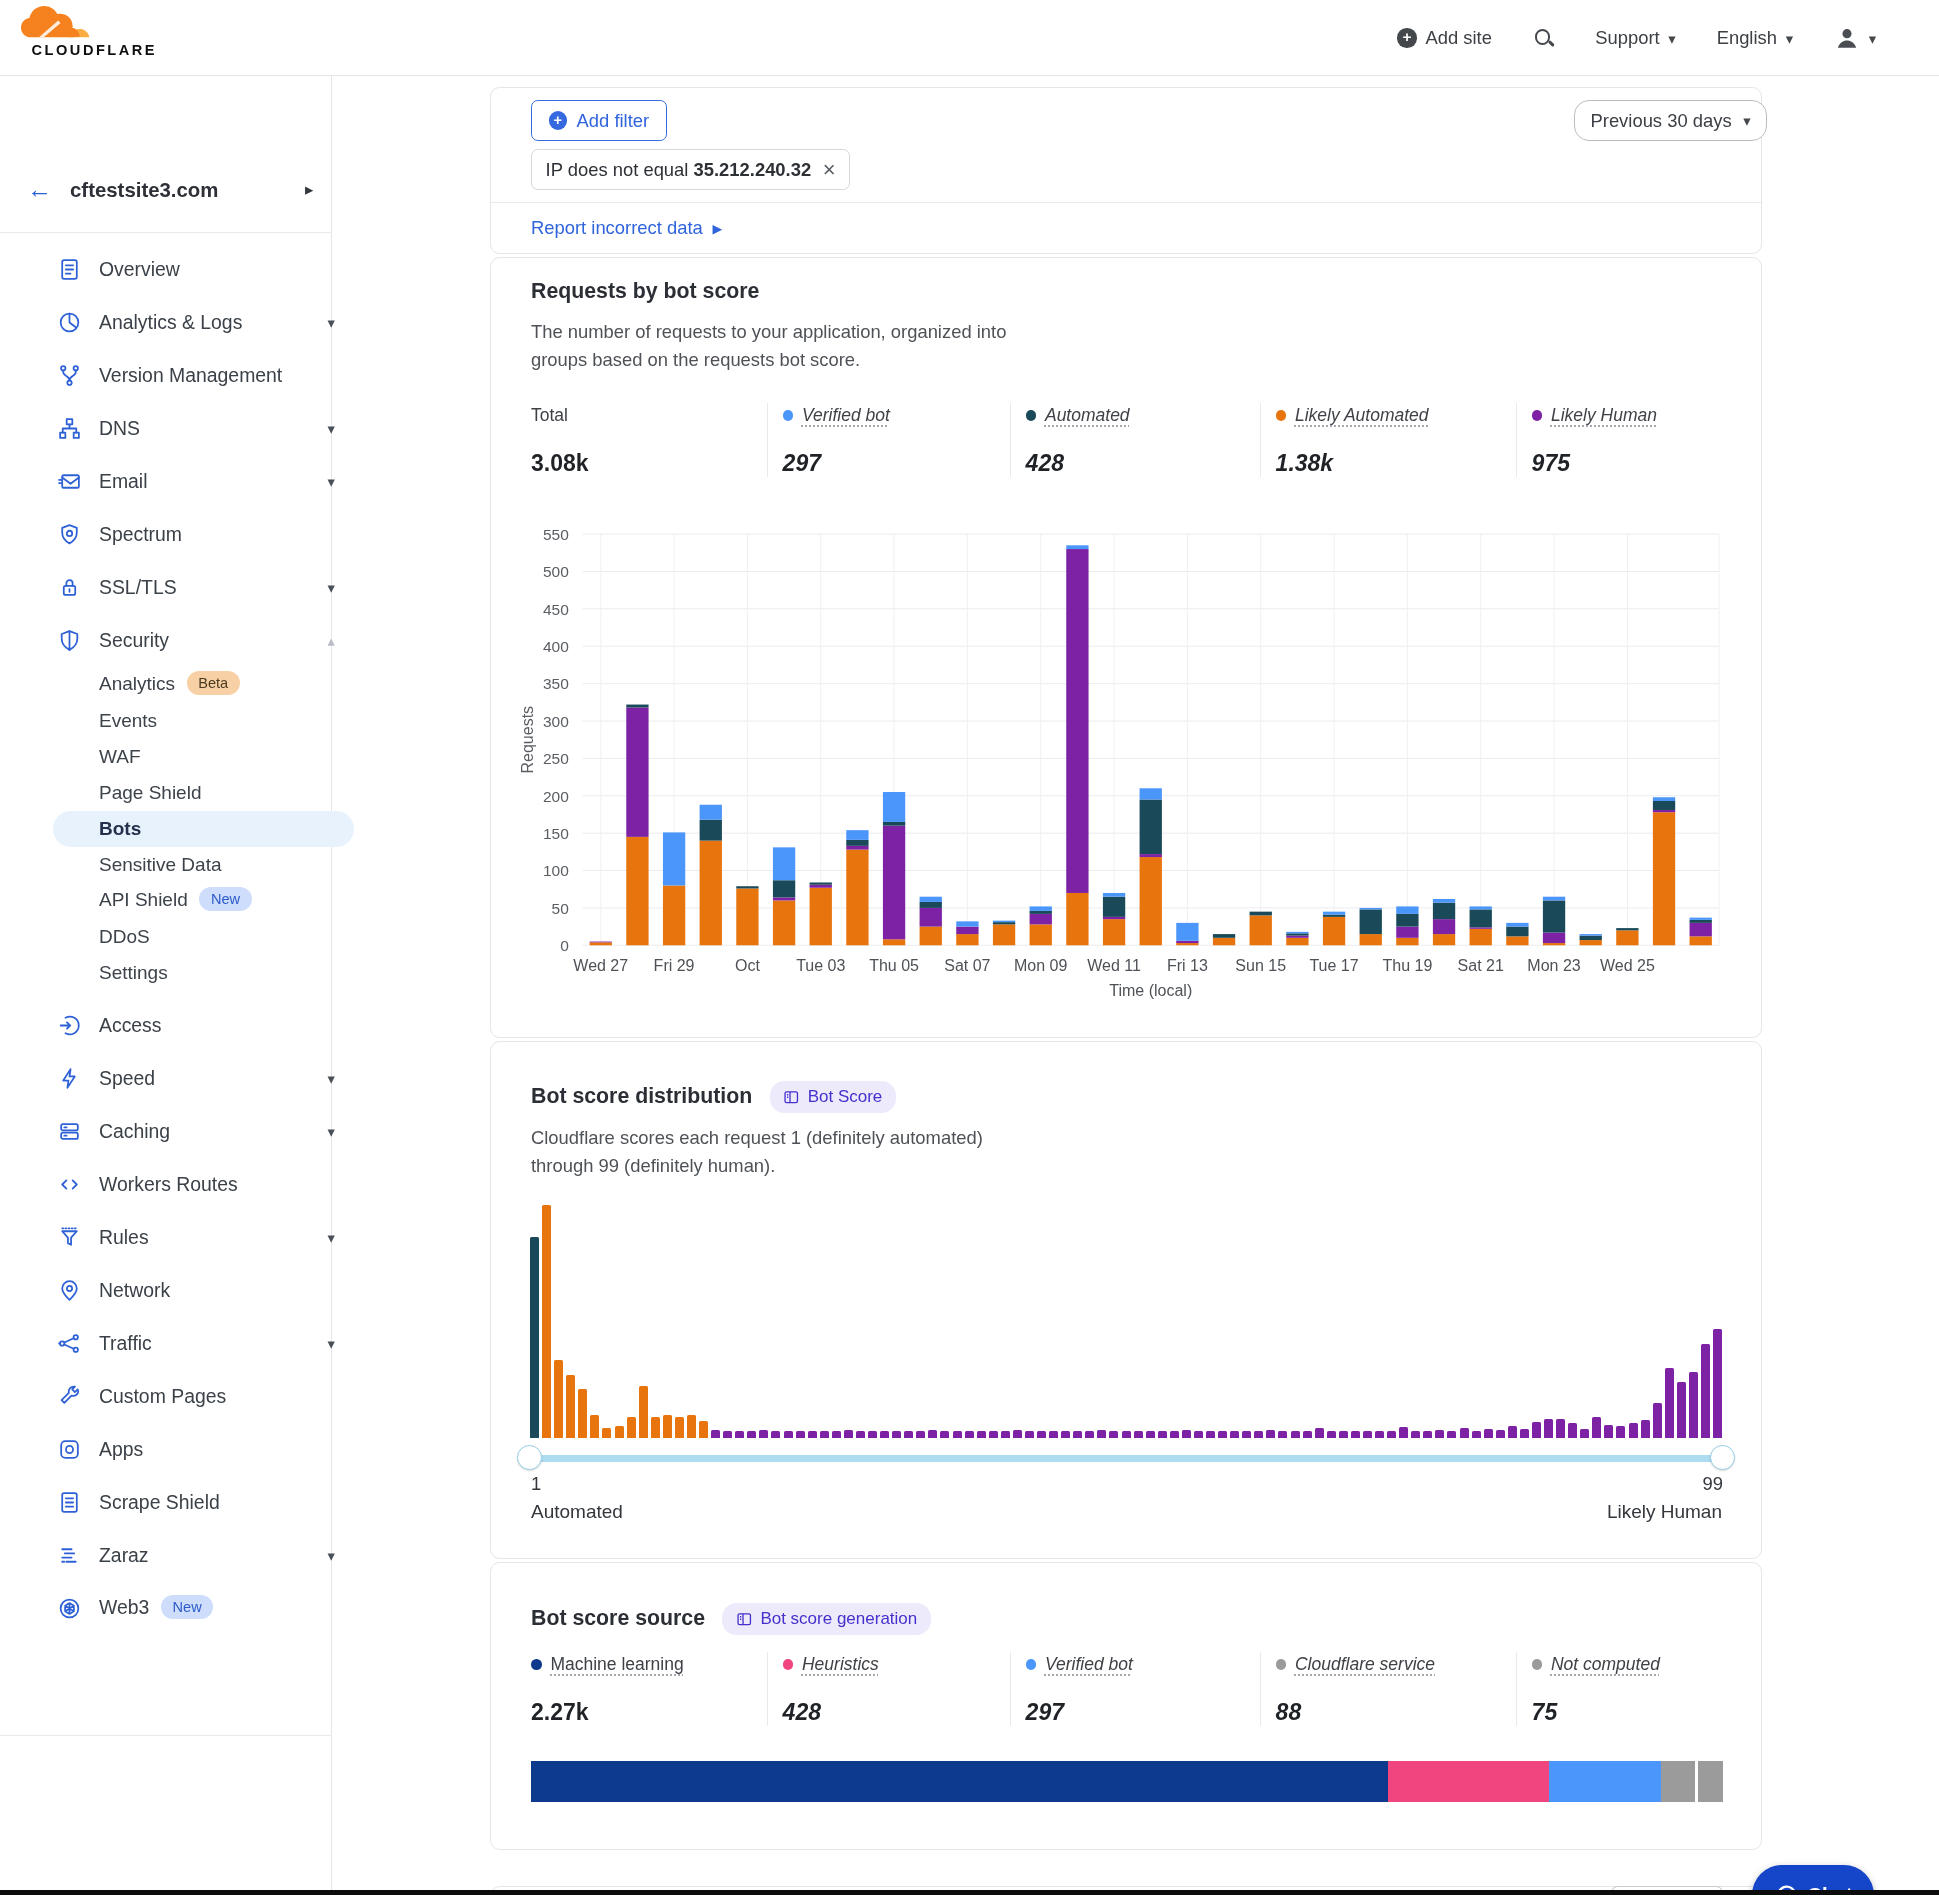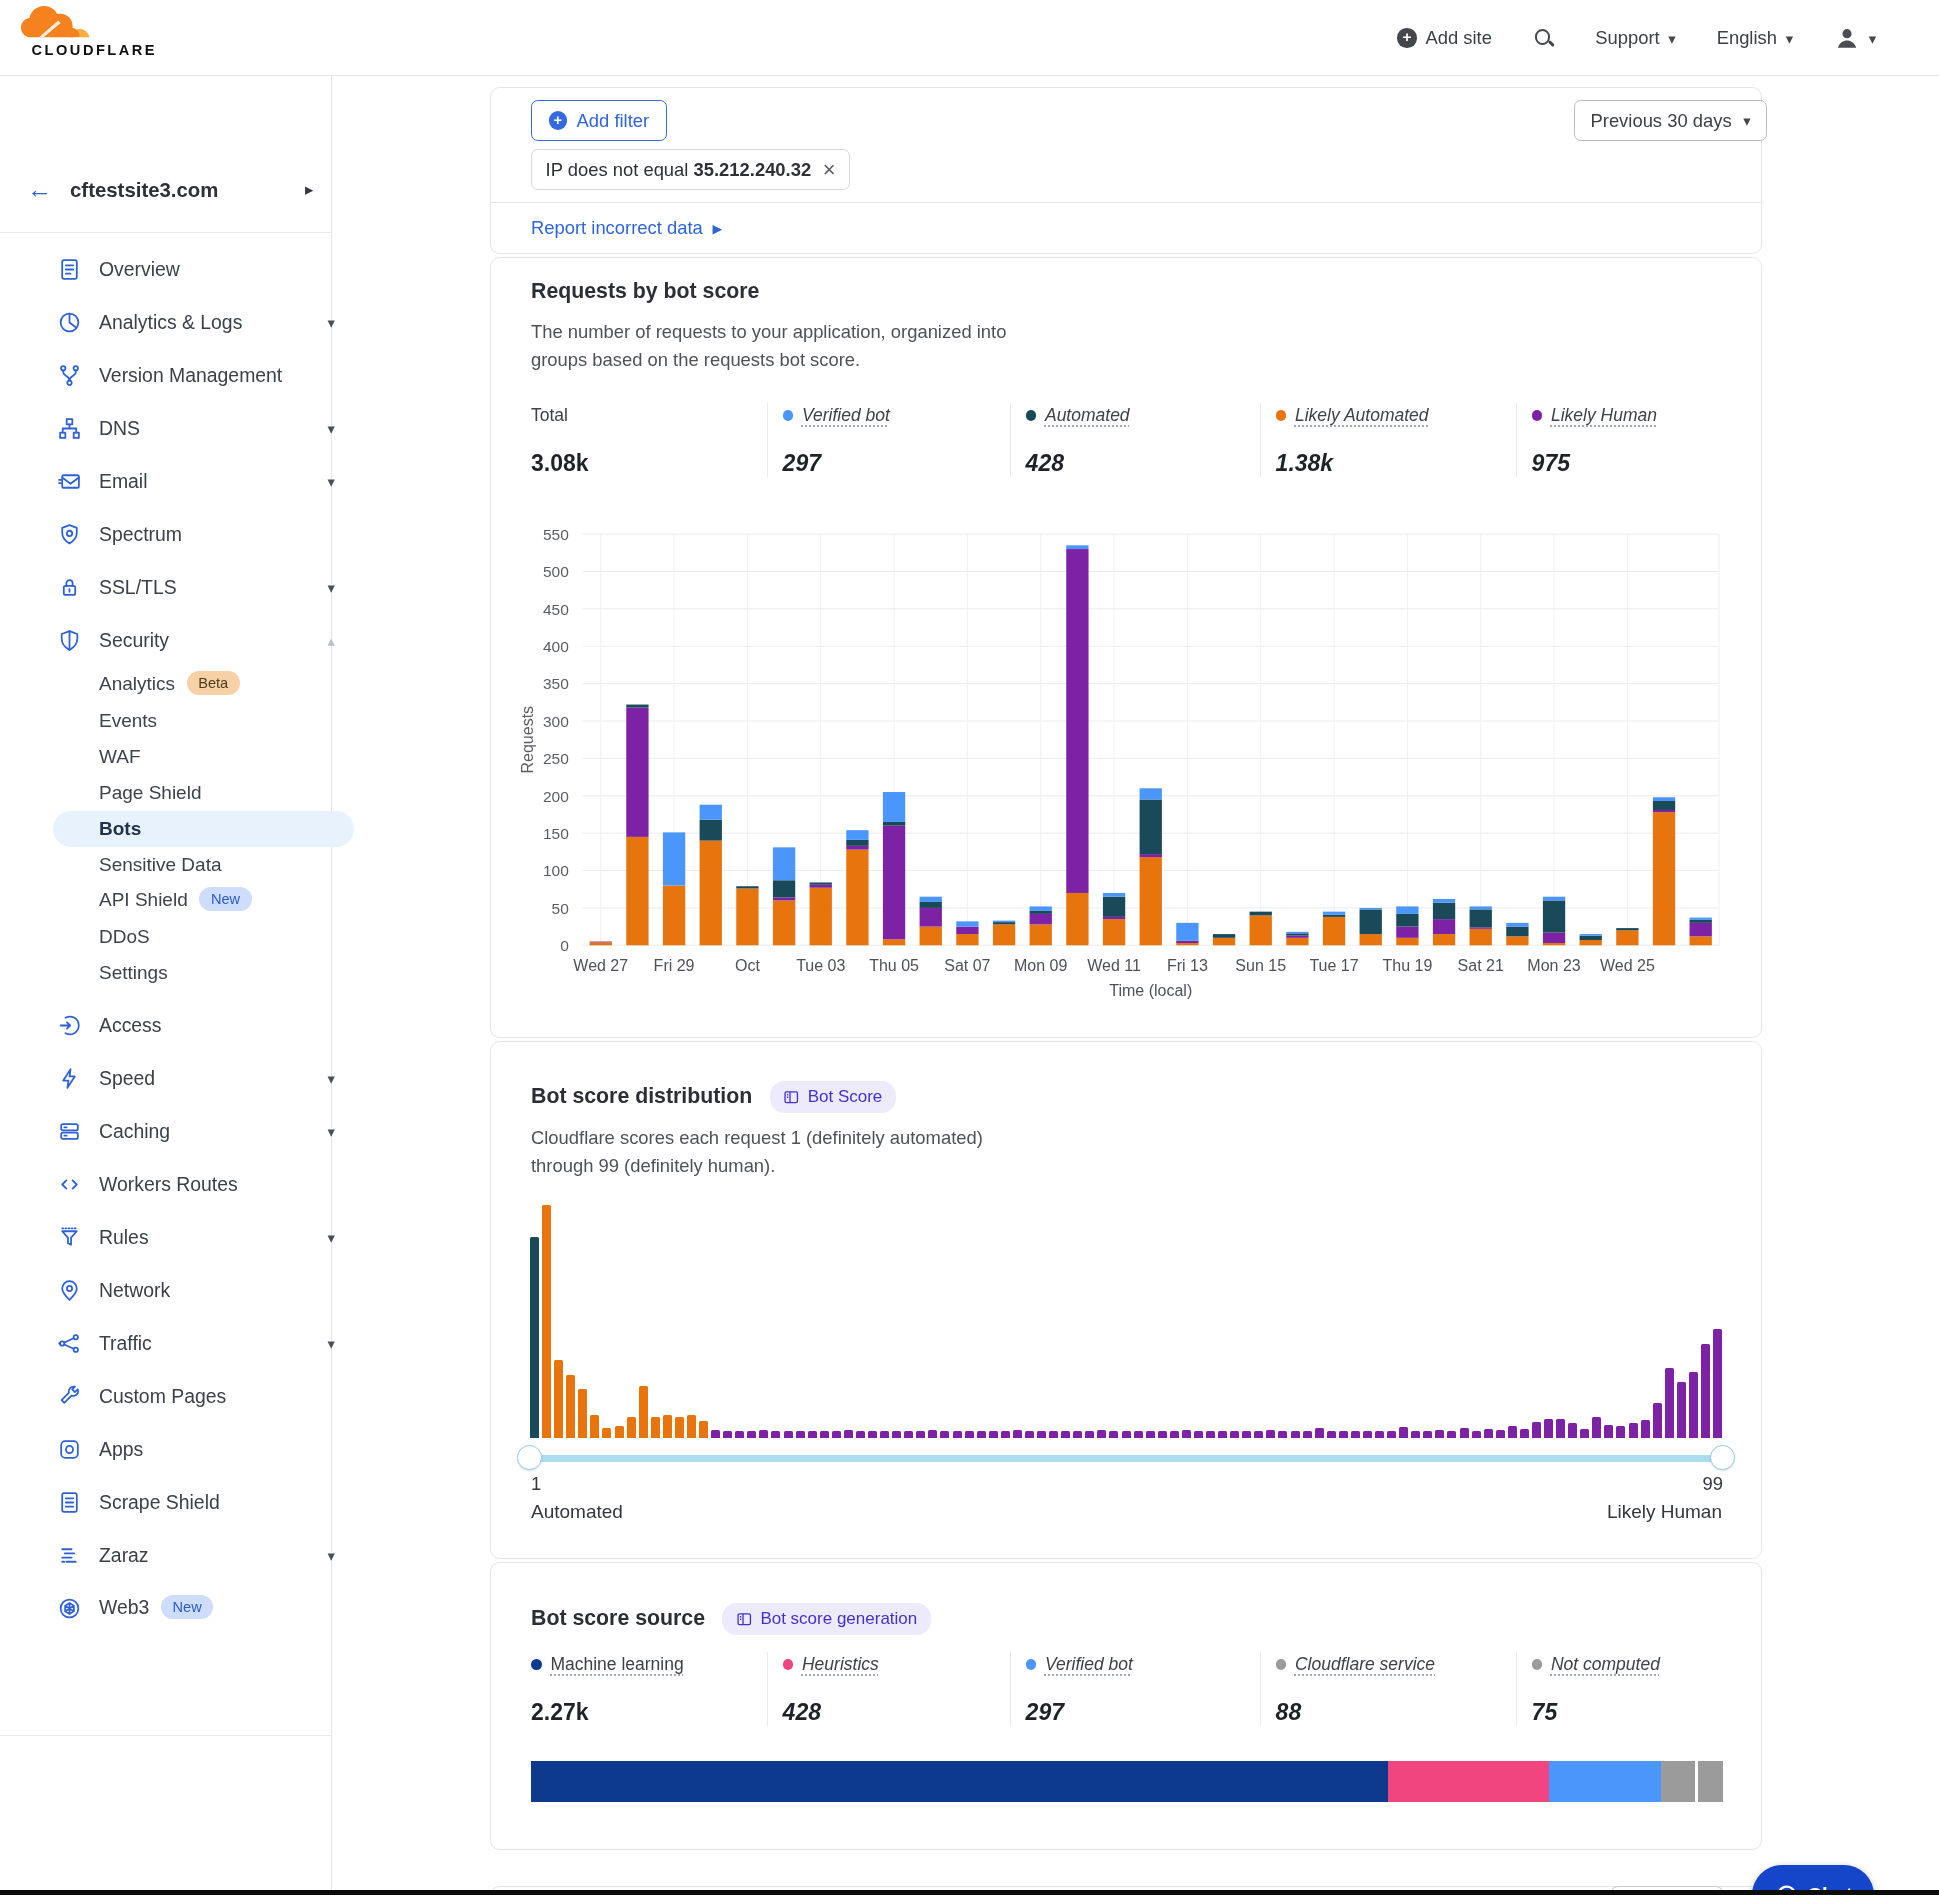--- a/index.html
+++ b/index.html
@@ -377,21 +377,21 @@
   <div class="stub-btn"></div>
 
   <div class="btn-outline-blue" style="left:531px; top:100px;">
     <span class="addfilter-plus">+</span>
     <span>Add filter</span>
   </div>
   <div class="filter-chip" style="left:531px; top:149px;">
     <span><span>IP does not equal</span>&nbsp;<b>35.212.240.32</b></span>
     <span class="chip-x">×</span>
   </div>
-  <div class="btn-outline-gray" style="left:1574px; top:100px;">
+  <div class="btn-outline-gray" style="left:1574px; top:100px;border-radius:15px;">
     <span>Previous 30 days</span>
     <span class="caret">▾</span>
   </div>
   <div class="inner-divider" style="top:202px;"></div>
   <div class="report-link">
     <span>Report incorrect data</span>
     <span class="report-arrow">▶</span>
   </div>
 
   <div class="sec-title" style="left:531px; top:279px;">Requests by bot score</div>

